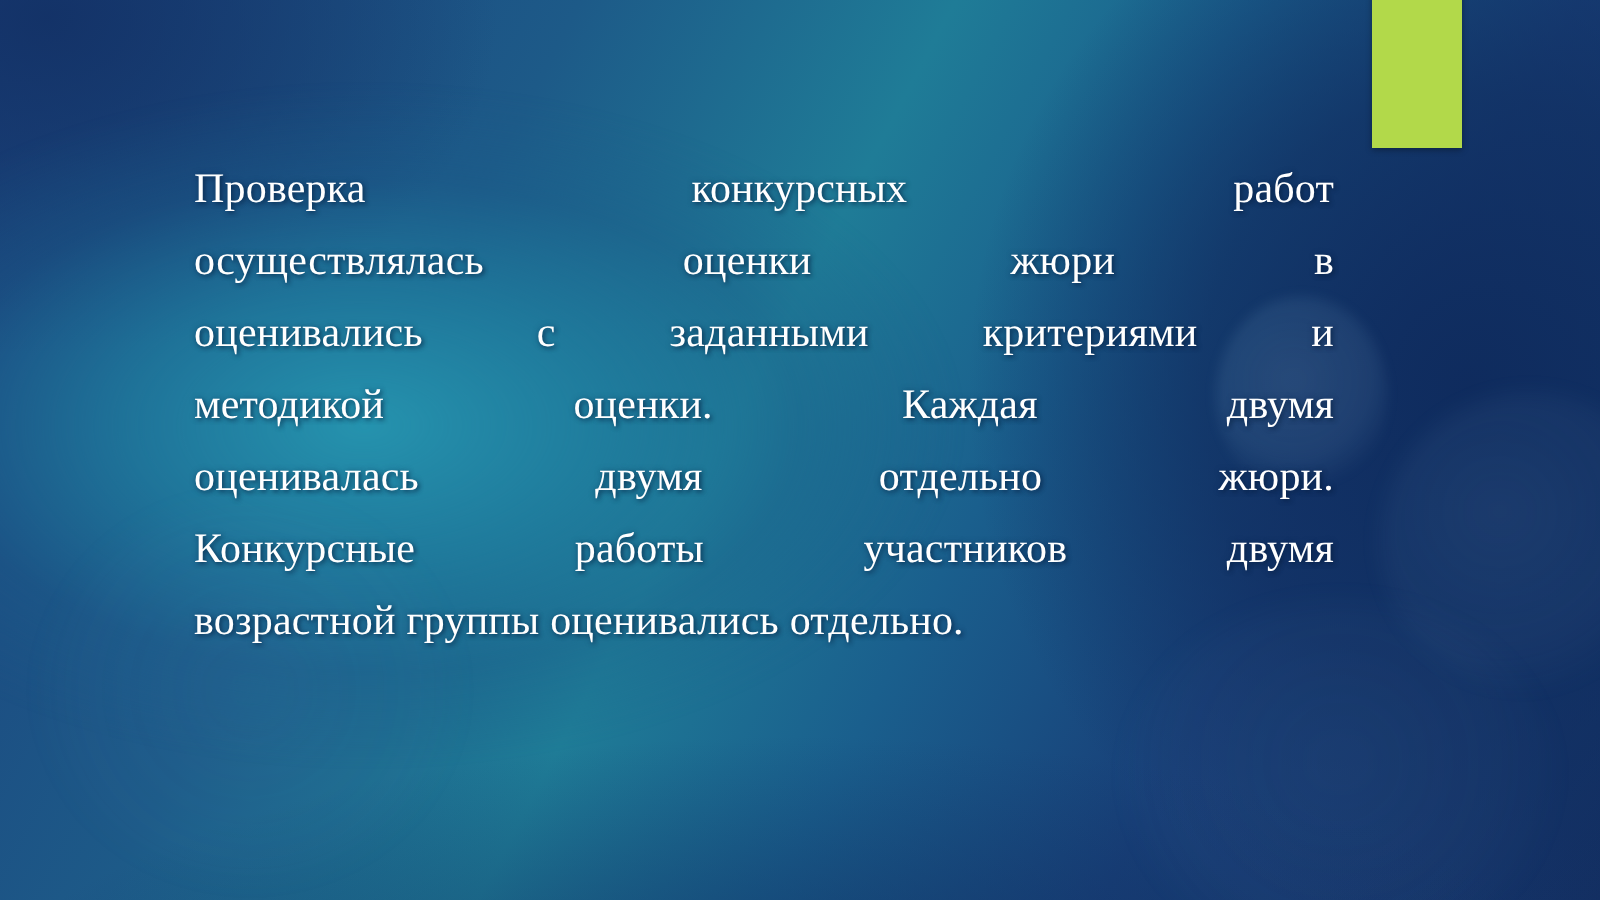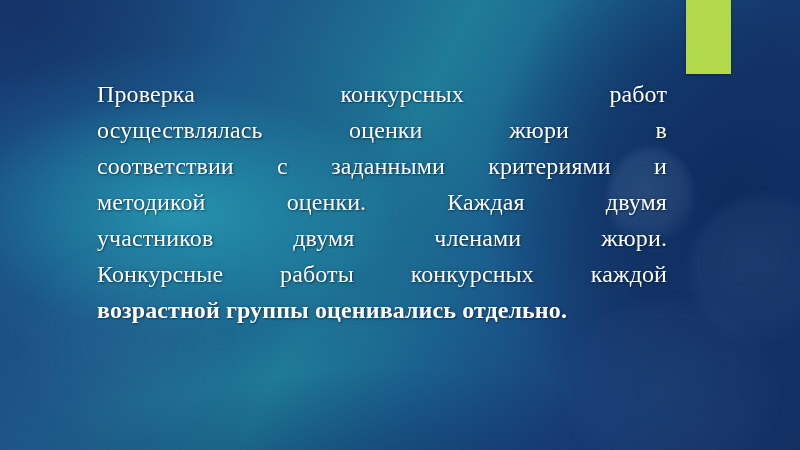--- a/index.html
+++ b/index.html
@@ -138,41 +138,40 @@
 
   
   .text-block {
     position: absolute;
     left: 97px;
     top: 76px;
     width: 570px;
     text-align: justify;
     text-justify: inter-word;
     color: #ffffff;
-    font-size: 24px;
+    font-size: 21px;
     line-height: 36px;
     text-shadow: 1px 1px 2px rgba(5,25,55,0.55),
                  0 0 3px rgba(10,40,80,0.35);
     letter-spacing: 0.1px;
   }
   .text-block p {
     margin: 0;
     text-align: justify;
     text-align-last: left;
   }
   
   .tline {
     display: block;
     text-align: justify;
     text-align-last: justify;
     white-space: nowrap;
   }
   .tline.last {
     text-align-last: left;
-    font-weight: bold;
   }
 </style>
 </head>
 <body>
 
 <div id="slide">
 
   <div class="bg-base"></div>
   <div class="bg-corner-tl"></div>
   <div class="bg-teal-pool"></div>
@@ -183,21 +182,21 @@
   <div class="orb orb-b"></div>
   <div class="orb orb-c"></div>
   <div class="orb orb-d"></div>
 
   <div class="accent-rect"></div>
 
   <div class="text-block">
     <p>
       <span class="tline">Проверка конкурсных работ</span>
       <span class="tline">осуществлялась оценки жюри в</span>
-      <span class="tline">соответствии с заданными критериями и</span>
+      <span class="tline">оценивались с заданными критериями и</span>
       <span class="tline">методикой оценки. Каждая двумя</span>
-      <span class="tline">участников двумя членами жюри.</span>
-      <span class="tline">Конкурсные работы конкурсных каждой</span>
+      <span class="tline">оценивалась двумя отдельно жюри.</span>
+      <span class="tline">Конкурсные работы участников двумя</span>
       <span class="tline last">возрастной группы оценивались отдельно.</span>
     </p>
   </div>
 
 </div>
 
 </body></html>

